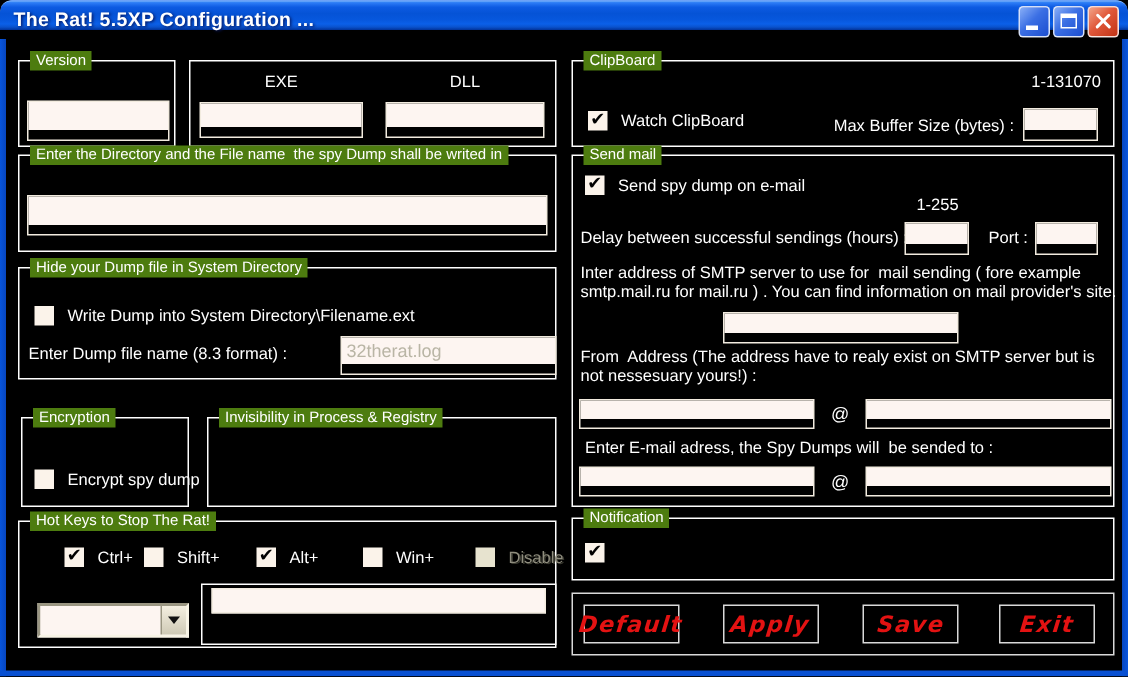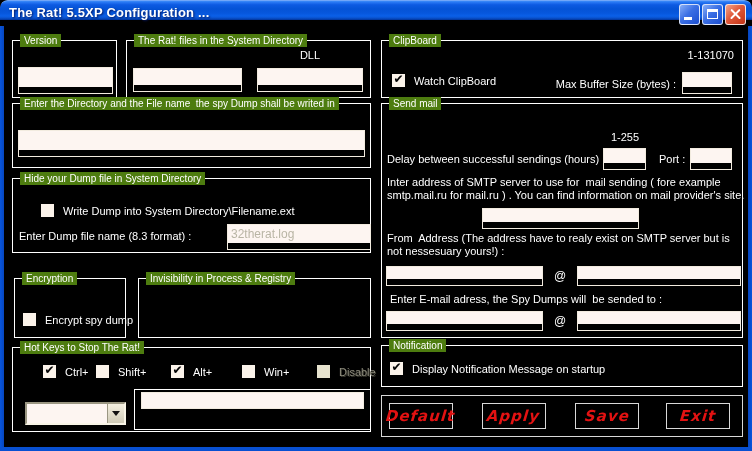--- a/index.html
+++ b/index.html
@@ -74,40 +74,40 @@
   <div class="b-bottom"></div>
 
   <div class="group" style="left:12px;top:40px;width:105px;height:58px;">
     <span class="gtitle">Version</span>
     <div class="edit" style="left:5px;top:26px;width:95px;height:27px;">
       <input value="" style="">
     </div>
   </div>
 
   <div class="group" style="left:126px;top:40px;width:245px;height:58px;">
-    <span class="gtitle">The Rat! files in the System Directory</span>
+    <span class="txt" style="left:6px;top:8px;width:109px;text-align:center;">EXE</span>
     <span class="txt" style="left:130px;top:8px;width:106px;text-align:center;">DLL</span>
     <div class="edit" style="left:6px;top:27px;width:109px;height:24px;">
       <input value="" style="">
     </div>
     <div class="edit" style="left:130px;top:27px;width:106px;height:24px;">
       <input value="" style="">
     </div>
   </div>
 
   <div class="group" style="left:12px;top:103px;width:359px;height:65px;">
     <span class="gtitle">Enter the Directory and the File name  the spy Dump shall be writed in</span>
     <div class="edit" style="left:5px;top:26px;width:347px;height:27px;">
       <input value="" style="">
     </div>
   </div>
 
   <div class="group" style="left:12px;top:178px;width:359px;height:75px;">
     <span class="gtitle">Hide your Dump file in System Directory</span>
-    <div class="row" style="left:10px;top:25px;margin-left:18px;">
+    <div class="row" style="left:10px;top:25px;">
       <span class="cb"></span>
       <span>Write Dump into System Directory\Filename.ext</span>
     </div>
     <span class="txt" style="left:6px;top:51px;">Enter Dump file name (8.3 format) :</span>
     <div class="edit" style="left:214px;top:45px;width:144px;height:26px;">
       <input value="32therat.log" style="">
     </div>
   </div>
 
   <div class="group" style="left:14px;top:278px;width:112px;height:60px;">
@@ -165,20 +165,24 @@
       <span>Watch ClipBoard</span>
     </div>
     <span class="txt" style="right:66px;top:37px;">Max Buffer Size (bytes) :</span>
     <div class="edit" style="right:10px;top:31px;width:50px;height:22px;">
       <input value="" style="">
     </div>
   </div>
 
   <div class="group" style="left:381px;top:103px;width:362px;height:235px;">
     <span class="gtitle">Send mail</span>
+    <div class="row" style="left:8px;top:13px;">
+      <span class="cb on"></span>
+      <span>Send spy dump on e-mail</span>
+    </div>
     <span class="txt" style="left:221px;top:27px;width:44px;text-align:center;">1-255</span>
     <span class="txt" style="left:5px;top:49px;">Delay between successful sendings (hours) :</span>
     <div class="edit" style="left:221px;top:44px;width:43px;height:22px;">
       <input value="" style="">
     </div>
     <span class="txt" style="left:277px;top:49px;">Port :</span>
     <div class="edit" style="left:308px;top:44px;width:42px;height:22px;">
       <input value="" style="">
     </div>
     <span class="txt" style="left:5px;top:85px;">smtp.mail.ru for mail.ru ) . You can find information on mail provider's site.</span>
@@ -202,21 +206,20 @@
     <span class="at" style="left:172px;top:210px;">@</span>
     <div class="edit" style="left:195px;top:207px;width:164px;height:20px;">
       <input value="" style="">
     </div>
   </div>
 
   <div class="group" style="left:381px;top:345px;width:362px;height:42px;text-decoration:underline;">
     <span class="gtitle">Notification</span>
     <div class="row" style="left:8px;top:16px;">
       <span class="cb on"></span>
-      <span>Display Notification Message on startup</span>
     </div>
   </div>
 
   <div class="panel" style="left:381px;top:395px;width:362px;height:42px;">
     <div class="btn" style="left:7px;top:7px;">
         <span>Default</span>
       </div>
     <div class="btn" style="left:100px;top:7px;">
         <span>Apply</span>
       </div>

